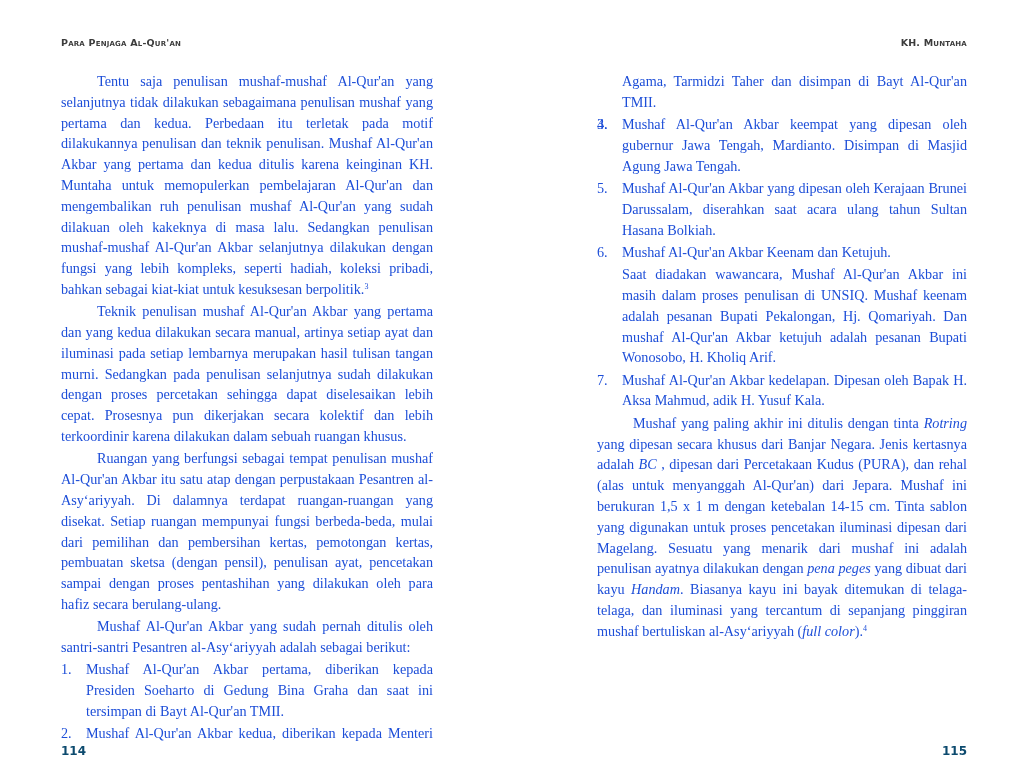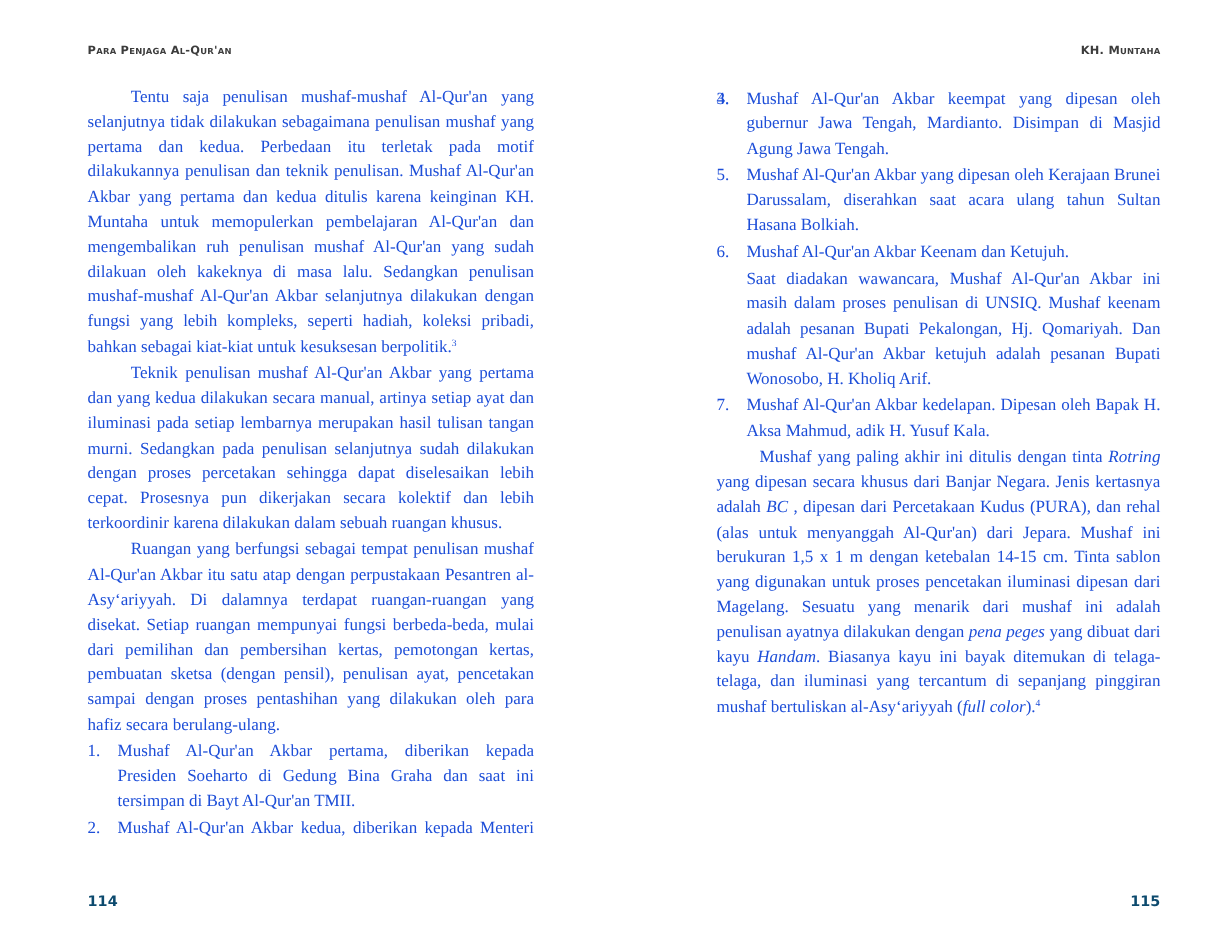--- a/index.html
+++ b/index.html
@@ -1,21 +1,21 @@
 <!DOCTYPE html>
 <html><head>
 <meta charset="utf-8">
 <style>
   html, body { margin: 0; padding: 0; background: #ffffff; }
   body { width: 1024px; height: 781px; position: relative; overflow: hidden; }
   .page {
     position: absolute; top: 0; height: 781px; width: 512px;
     background: #ffffff;
   }
-  .page.left { left: 12px; }
+  .page.left { left: 0; }
   .page.right { left: 512px; }
   .running-head {
     position: absolute; top: 37px;
     font-family: "DejaVu Sans", sans-serif;
     font-weight: bold; font-size: 9.5px; letter-spacing: 0.2px;
     color: #3c3c3c; font-variant: small-caps; text-transform: none;
   }
   .left .running-head { left: 61px; }
   .right .running-head { right: 57px; text-align: right; margin-left: 23px; }
   .folio {
@@ -45,39 +45,41 @@
 </head>
 <body>
 
 <div class="page left">
   <div class="running-head">Para Penjaga Al-Qur'an</div>
 
   <div class="text">
     <p><span>Tentu saja penulisan mushaf-mushaf Al-Qur'an yang selanjutnya tidak dilakukan sebagaimana penulisan mushaf yang pertama dan kedua. Perbedaan itu terletak pada motif dilakukannya penulisan dan teknik penulisan. Mushaf Al-Qur'an Akbar yang pertama dan kedua ditulis karena keinginan KH. Muntaha untuk memopulerkan pembelajaran Al-Qur'an dan mengembalikan ruh penulisan mushaf Al-Qur'an yang sudah dilakuan oleh kakeknya di masa lalu. Sedangkan penulisan mushaf-mushaf Al-Qur'an Akbar selanjutnya dilakukan dengan fungsi yang lebih kompleks, seperti hadiah, koleksi pribadi, bahkan sebagai kiat-kiat untuk kesuksesan berpolitik.</span><sup>3</sup></p>
     <p>Teknik penulisan mushaf Al-Qur'an Akbar yang pertama dan yang kedua dilakukan secara manual, artinya setiap ayat dan iluminasi pada setiap lembarnya merupakan hasil tulisan tangan murni. Sedangkan pada penulisan selanjutnya sudah dilakukan dengan proses percetakan sehingga dapat diselesaikan lebih cepat. Prosesnya pun dikerjakan secara kolektif dan lebih terkoordinir karena dilakukan dalam sebuah ruangan khusus.</p>
     <p>Ruangan yang berfungsi sebagai tempat penulisan mushaf Al-Qur'an Akbar itu satu atap dengan perpustakaan Pesantren al-Asy‘ariyyah. Di dalamnya terdapat ruangan-ruangan yang disekat. Setiap ruangan mempunyai fungsi berbeda-beda, mulai dari pemilihan dan pembersihan kertas, pemotongan kertas, pembuatan sketsa (dengan pensil), penulisan ayat, pencetakan sampai dengan proses pentashihan yang dilakukan oleh para hafiz secara berulang-ulang.</p>
+    <p>Mushaf Al-Qur'an Akbar yang sudah pernah ditulis oleh santri-santri Pesantren al-Asy‘ariyyah adalah sebagai berikut:</p>
     <ol class="list">
       <li>
         <span class="num">1.</span>
         <span>Mushaf Al-Qur'an Akbar pertama, diberikan kepada Presiden Soeharto di Gedung Bina Graha dan saat ini tersimpan di Bayt Al-Qur'an TMII.</span>
       </li>
       <li style="text-align:justify; text-align-last: justify;">
         <span class="num">2.</span>
         <span>Mushaf Al-Qur'an Akbar kedua, diberikan kepada Menteri</span>
       </li>
     </ol>
   </div>
 
   <div class="folio">114</div>
 </div>
 
 <div class="page right">
   <div class="running-head">KH. Muntaha</div>
 
   <div class="text">
+    <div class="cont">Agama, Tarmidzi Taher dan disimpan di Bayt Al-Qur'an TMII.</div>
     <ol class="list">
       <li>
         <span class="num">3.</span>
       </li>
       <li>
         <span class="num">4.</span>
         <span>Mushaf Al-Qur'an Akbar keempat yang dipesan oleh gubernur Jawa Tengah, Mardianto. Disimpan di Masjid Agung Jawa Tengah.</span>
       </li>
       <li>
         <span class="num">5.</span>

